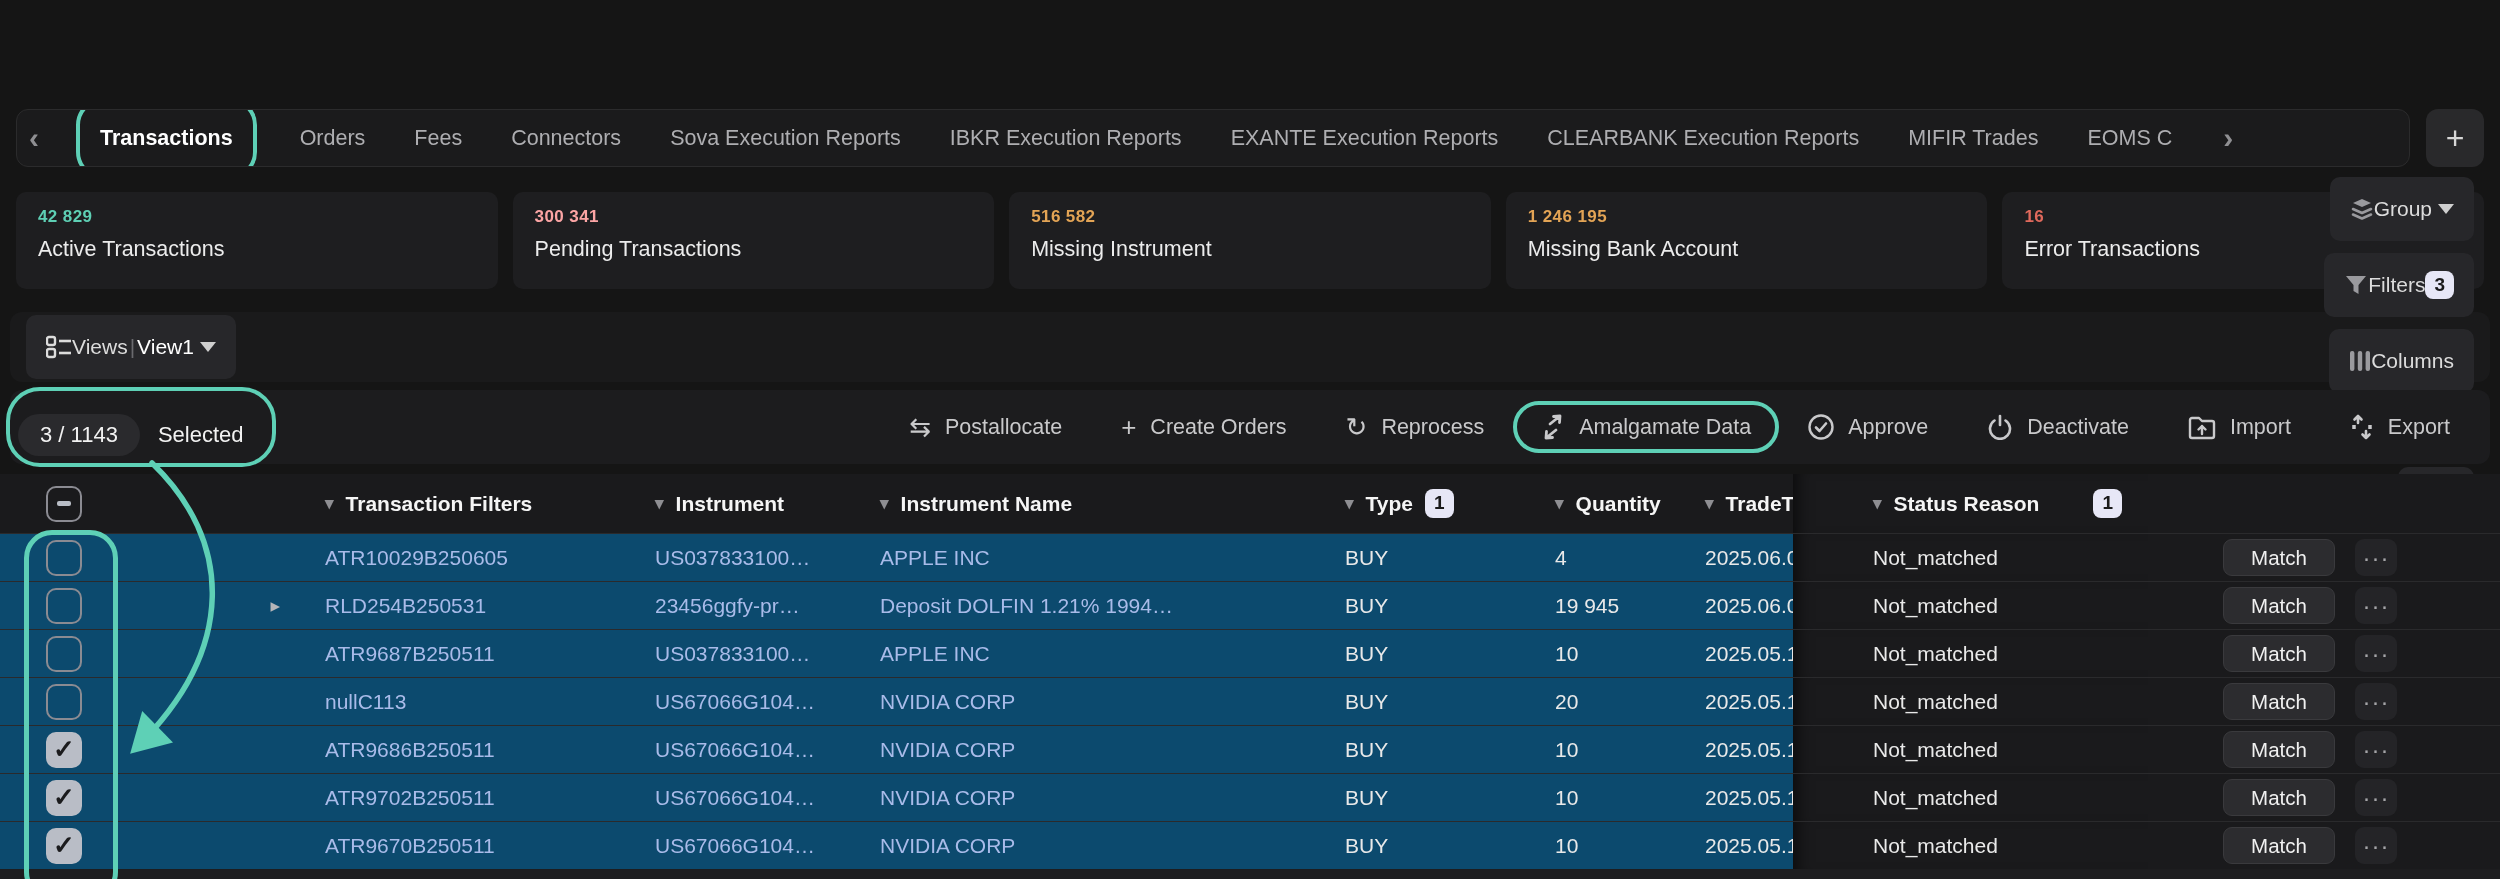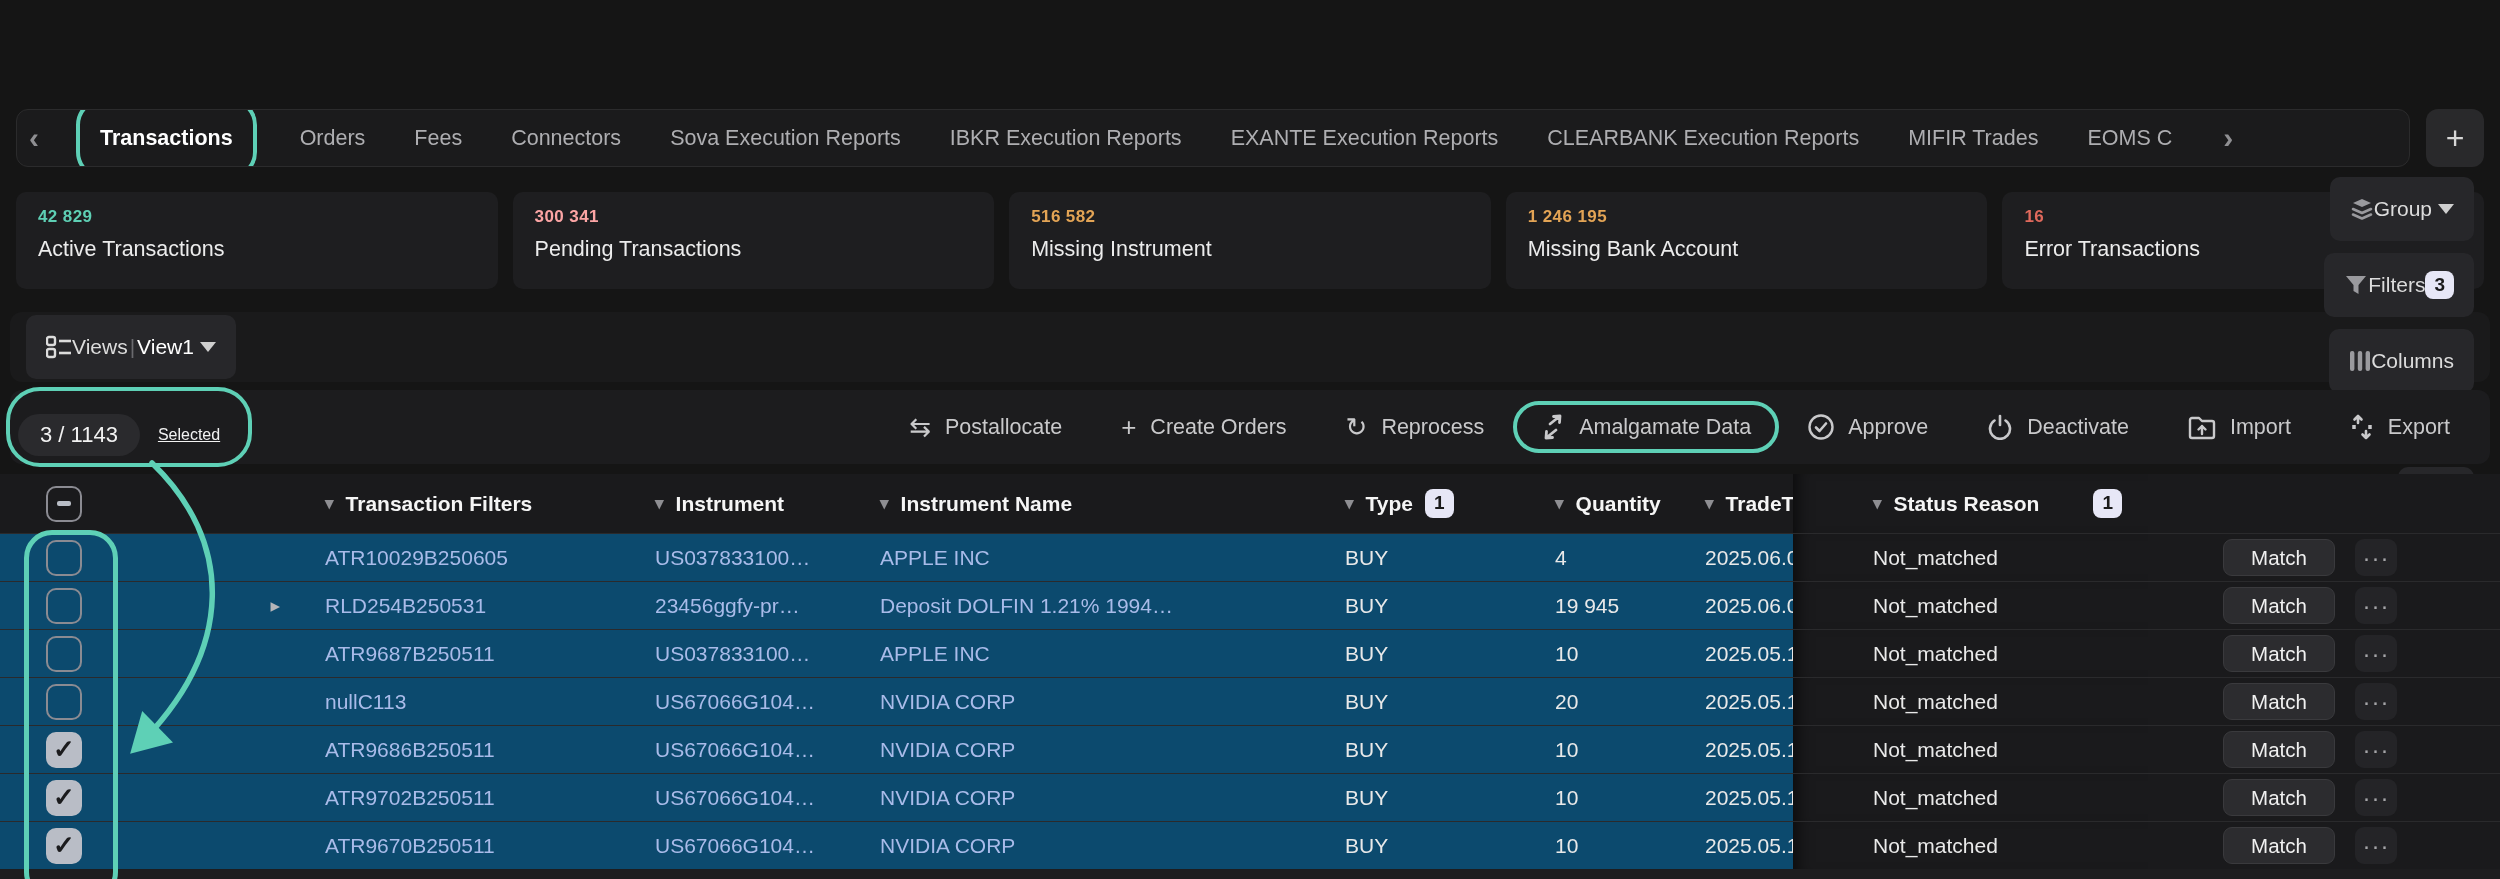--- a/index.html
+++ b/index.html
@@ -36,21 +36,21 @@
   .icon-btn{width:52px;height:50px;background:#27272a;border:none;border-radius:10px;display:inline-flex;align-items:center;justify-content:center;cursor:pointer;color:#cfcfcf;}
   .pager{width:76px;}
   .tri{width:0;height:0;display:inline-block;}
   .tri-left{border-top:11px solid transparent;border-bottom:11px solid transparent;border-right:13px solid #b9b9bc;margin-right:5px;}
   .tri-right{border-top:11px solid transparent;border-bottom:11px solid transparent;border-left:13px solid #b9b9bc;margin-left:5px;}
 
   
   .action-band{position:absolute;left:10px;top:390px;right:10px;height:74px;background:#1c1c1e;border-radius:12px;display:flex;align-items:center;justify-content:space-between;padding:0 34px 0 0;box-sizing:border-box;}
   .selection-ring{display:inline-flex;align-items:center;gap:18px;border:4px solid var(--ann);border-radius:34px;padding:23px 28px 7px 8px;margin-left:-4px;}
   .selection-pill{background:#2a2a2d;border-radius:24px;padding:8px 22px;font-size:22px;color:#f2f2f2;}
-  .selection-label{font-size:16px;color:#f2f2f2;text-decoration:underline;}
+  .selection-label{font-size:22px;color:#f2f2f2;}
   .actions{display:flex;align-items:center;gap:47px;}
   .action{display:inline-flex;align-items:center;gap:14px;color:#c9c9cb;font-size:21.5px;cursor:pointer;white-space:nowrap;background:none;border:none;font-family:inherit;}
   .action .aicon{font-size:26px;line-height:1;color:#c9c9cb;display:inline-flex;align-items:center;}
   .action.annotated{border:4px solid var(--ann);border-radius:31px;padding:9px 24px;margin:-9px -24px;}
 
   
   .table{position:absolute;left:0;top:474px;right:0;bottom:0;background:#1d1d1f;}
   .tr,.thead{display:grid;grid-template-columns:130px 160px 330px 225px 465px 210px 150px 123px 355px 187px 165px;align-items:center;}
   .thead{height:59px;background:#1a1a1c;}
   .tr{height:47px;border-top:1px solid #2a2a2c;background:#0c4a6e;}

